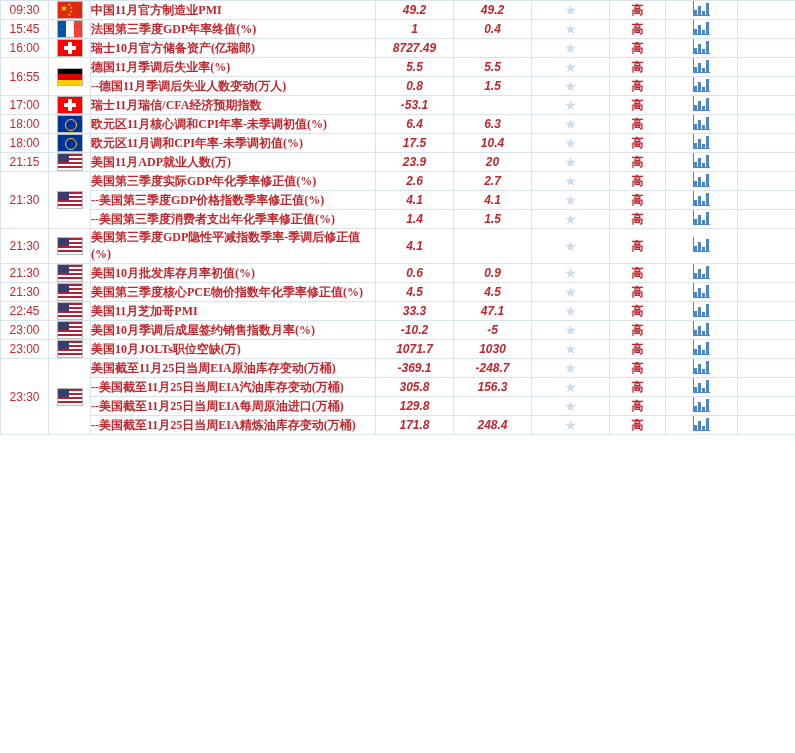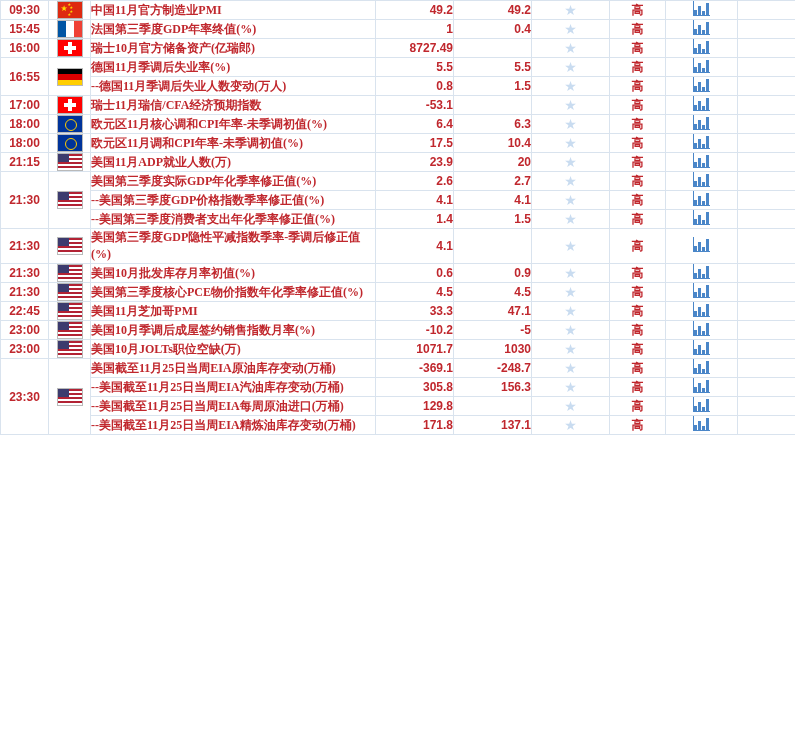--- a/index.html
+++ b/index.html
@@ -31,39 +31,40 @@
   col.c-fcst   { width: 78px; }
   col.c-act    { width: 78px; }
   col.c-imp    { width: 56px; }
   col.c-chart  { width: 72px; }
   col.c-end    { width: 58px; }
 
   td.time {
     text-align: center;
     color: #333333;
     font-size: 12px;
-    font-weight: bold;
+    font-weight: normal;
   }
   td.flag {
     text-align: center;
   }
   td.event {
     padding: 6px 6px 6px 8px;
     color: #c0272d;
     font-weight: bold;
     font-size: 12.5px;
     line-height: 17px;
     text-align: left;
     font-family: Liberation Serif, serif;
   }
   td.num {
-    text-align: right;
+    text-align: center;
     color: #c0272d;
     font-weight: bold;
     font-size: 12.5px;
+    font-style: italic;
   }
   td.imp {
     text-align: center;
     color: #c0272d;
     font-weight: bold;
     font-size: 12.5px;
   }
   td.star {
     text-align: center;
   }
@@ -386,20 +387,20 @@
         <td class="num">129.8</td>
         <td class="num"></td>
         <td class="star"><span class="star-icon">★</span></td>
         <td class="imp">高</td>
         <td class="chart"><span class="chart-icon"><span class="frame"></span><i class="b1"></i><i class="b2"></i><i class="b3"></i><i class="b4"></i></span></td>
         <td class="endcell"></td>
       </tr>
       <tr>
         <td class="event">--美国截至11月25日当周EIA精炼油库存变动(万桶)</td>
         <td class="num">171.8</td>
-        <td class="num">137.1</td>
+        <td class="num">248.4</td>
         <td class="star"><span class="star-icon">★</span></td>
         <td class="imp">高</td>
         <td class="chart"><span class="chart-icon"><span class="frame"></span><i class="b1"></i><i class="b2"></i><i class="b3"></i><i class="b4"></i></span></td>
         <td class="endcell"></td>
       </tr>
     </tbody>
 </table>
 
 </body></html>

